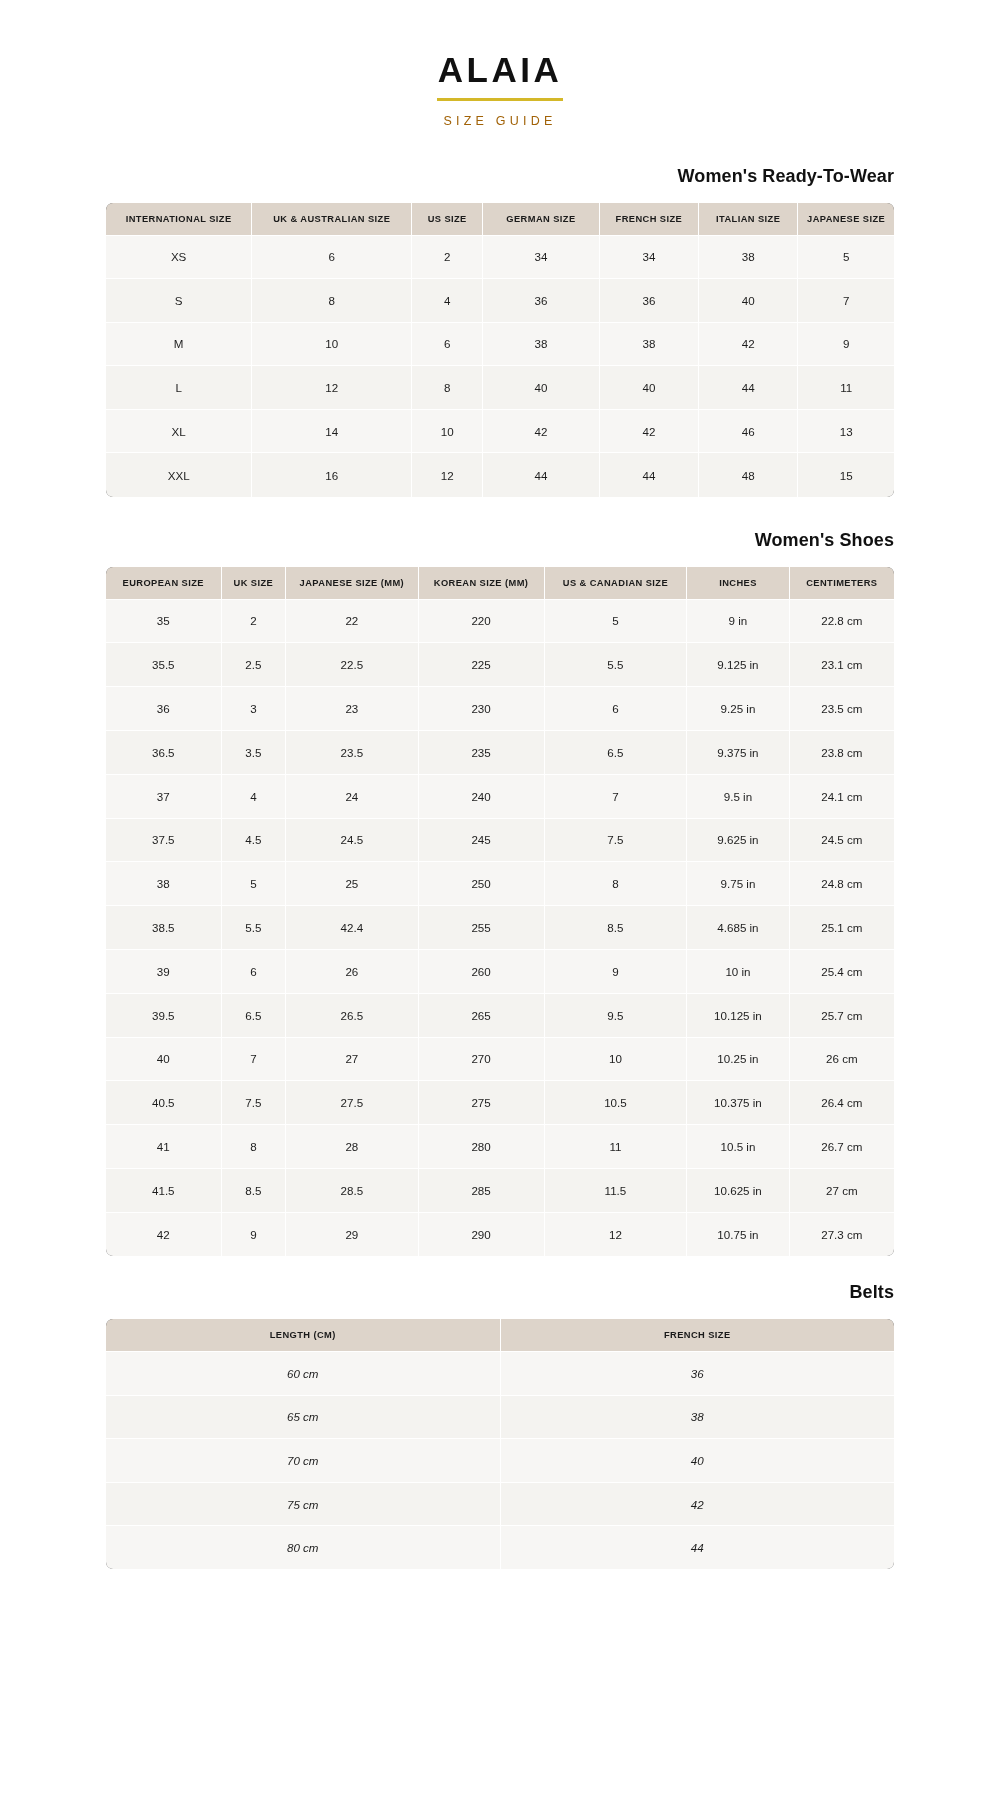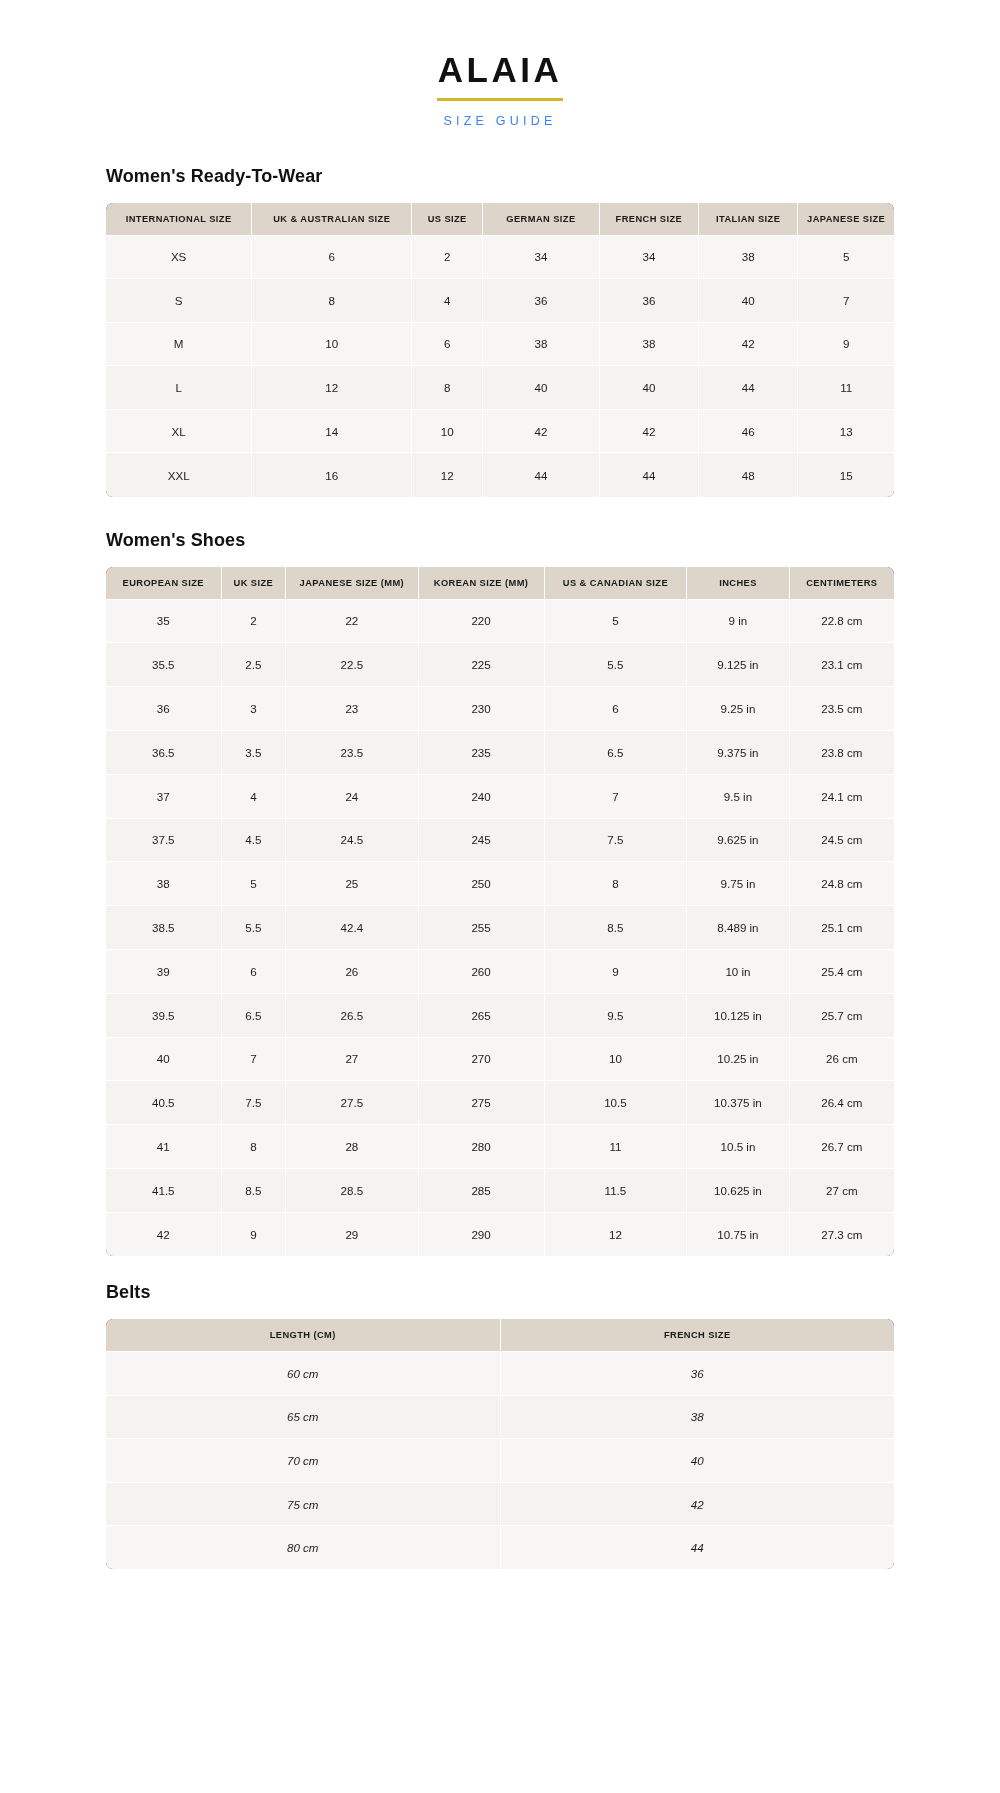--- a/index.html
+++ b/index.html
@@ -42,31 +42,31 @@
     height: 2.5px;
     background: #d4b829;
     margin: 11px auto 0 auto;
   }
 
   .brand-subtitle {
     margin-top: 13px;
     font-size: 12.5px;
     letter-spacing: 4.2px;
     font-weight: 400;
-    color: #3b82f6;
+    color: #a16207;
   }
 
   
   .section {
     width: 788px;
     margin: 0 auto;
   }
 
   .section-title {
-    text-align: left;
+    text-align: right;
     font-size: 18px;
     font-weight: 700;
     color: #111111;
     letter-spacing: 0.1px;
   }
 
   .section-rtw  { margin-top: 38px; }
   .section-shoe { margin-top: 33px; }
   .section-belt { margin-top: 26px; }
 
@@ -321,21 +321,21 @@
             <td>8</td>
             <td>9.75 in</td>
             <td>24.8 cm</td>
           </tr>
           <tr>
             <td>38.5</td>
             <td>5.5</td>
             <td>42.4</td>
             <td>255</td>
             <td>8.5</td>
-            <td>8.489 in</td>
+            <td>4.685 in</td>
             <td>25.1 cm</td>
           </tr>
           <tr>
             <td>39</td>
             <td>6</td>
             <td>26</td>
             <td>260</td>
             <td>9</td>
             <td>10 in</td>
             <td>25.4 cm</td>

